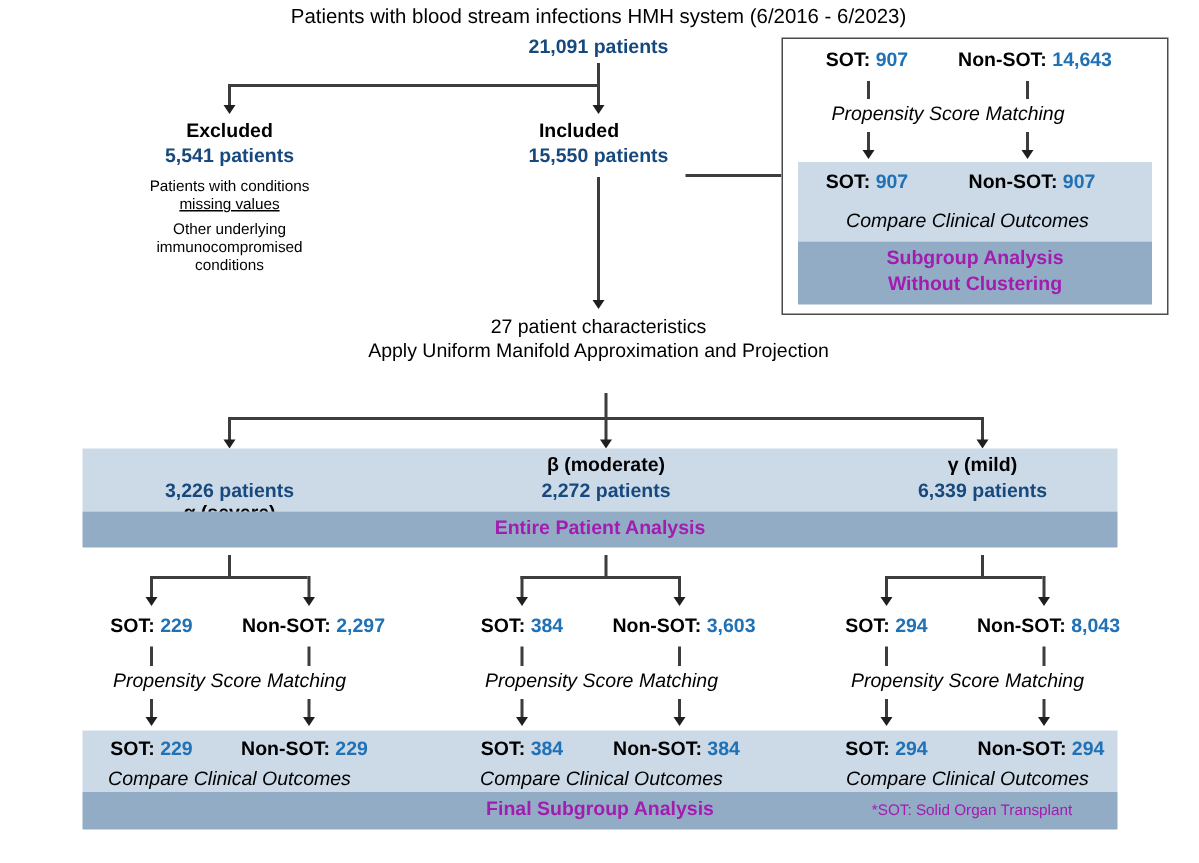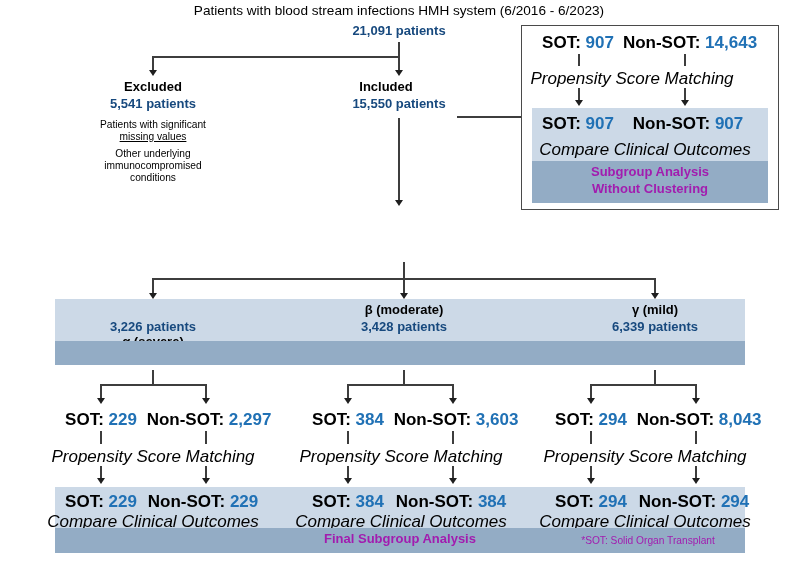--- a/index.html
+++ b/index.html
@@ -51,21 +51,21 @@
     transform: translateX(-50%);
   }
 
   .outer-box {
     position: absolute;
     border: 1.6px solid #4a4a4a;
     background: #ffffff;
     box-sizing: border-box;
   }
 
-  .t12 { font-size: 17px; }
+  .t12 { font-size: 13px; }
   .t13 { font-size: 13px; }
   .t10 { font-size: 10.2px; }
   .t14 { font-size: 13.6px; }
 </style>
 </head>
 <body>
 
 <div id="canvas">
 
   <div class="txt ctr t14" style="left:399px; top:3px;">Patients with blood stream infections HMH system (6/2016 - 6/2023)</div>
@@ -74,53 +74,56 @@
   <div class="ln-v" style="left:398px; top:42px; height:15px;"></div>
 
   <div class="ln-h" style="left:152px; top:56px; width:247px;"></div>
   <div class="ln-v" style="left:152px; top:56px; height:16px;"></div>
   <div class="arrow-d" style="left:153px; top:70px;"></div>
   <div class="ln-v" style="left:398px; top:56px; height:16px;"></div>
   <div class="arrow-d" style="left:399px; top:70px;"></div>
 
   <div class="txt ctr t13 bold" style="left:153px; top:80px;">Excluded</div>
   <div class="txt ctr t13 bold blue-dark" style="left:153px; top:97px;">5,541 patients</div>
-  <div class="txt ctr t10" style="left:153px; top:119px;">Patients with significant</div>
+  <div class="txt ctr t10" style="left:153px; top:119px;">Patients with conditions</div>
   <div class="txt ctr t10" style="left:153px; top:131px;text-decoration:underline;">missing values</div>
   <div class="txt ctr t10" style="left:153px; top:148px;">Other underlying</div>
   <div class="txt ctr t10" style="left:153px; top:160px;">immunocompromised</div>
   <div class="txt ctr t10" style="left:153px; top:172px;">conditions</div>
 
   <div class="txt ctr t13 bold" style="left:386px; top:80px;">Included</div>
   <div class="txt ctr t13 bold blue-dark" style="left:399px; top:97px;">15,550 patients</div>
 
   <div class="ln-h" style="left:457px; top:116px; width:64px;"></div>
 
   <div class="ln-v" style="left:398px; top:118px; height:84px;"></div>
   <div class="arrow-d" style="left:399px; top:200px;"></div>
 
+  <div class="txt ctr t12" style="left:399px; top:211px;">27 patient characteristics</div>
+  <div class="txt ctr t12" style="left:399px; top:227px;">Apply Uniform Manifold Approximation and Projection</div>
 
   <div class="ln-v" style="left:403px; top:262px; height:17px;"></div>
   <div class="ln-h" style="left:152px; top:278px; width:503px;"></div>
   <div class="ln-v" style="left:152px; top:278px; height:17px;"></div>
   <div class="arrow-d" style="left:153px; top:293px;"></div>
   <div class="ln-v" style="left:403px; top:278px; height:17px;"></div>
   <div class="arrow-d" style="left:404px; top:293px;"></div>
   <div class="ln-v" style="left:654px; top:278px; height:17px;"></div>
   <div class="arrow-d" style="left:655px; top:293px;"></div>
 
   <div class="band-light" style="left:55px; top:299px; width:690px; height:42px;"></div>
   <div class="txt ctr t13 bold" style="left:153px; top:303px;margin-top:32px;">α (severe)</div>
   <div class="txt ctr t13 bold blue-dark" style="left:153px; top:320px;">3,226 patients</div>
   <div class="txt ctr t13 bold" style="left:404px; top:303px;">β (moderate)</div>
-  <div class="txt ctr t13 bold blue-dark" style="left:404px; top:320px;">3,428 patients</div>
+  <div class="txt ctr t13 bold blue-dark" style="left:404px; top:320px;">2,272 patients</div>
   <div class="txt ctr t13 bold" style="left:655px; top:303px;">γ (mild)</div>
   <div class="txt ctr t13 bold blue-dark" style="left:655px; top:320px;">6,339 patients</div>
 
   <div class="band-dark" style="left:55px; top:341px; width:690px; height:24px;"></div>
+  <div class="txt ctr t13 bold white" style="left:400px; top:345px;">Entire Patient Analysis</div>
 
   <div class="ln-v" style="left:152px; top:370px; height:15px;"></div>
   <div class="ln-h" style="left:100px; top:384px; width:105px;"></div>
   <div class="ln-v" style="left:100px; top:384px; height:16px;"></div>
   <div class="arrow-d" style="left:101px; top:398px;"></div>
   <div class="ln-v" style="left:205px; top:384px; height:16px;"></div>
   <div class="arrow-d" style="left:206px; top:398px;"></div>
 
   <div class="txt ctr t12 bold" style="left:101px; top:410px;">
     <span>SOT:</span>

